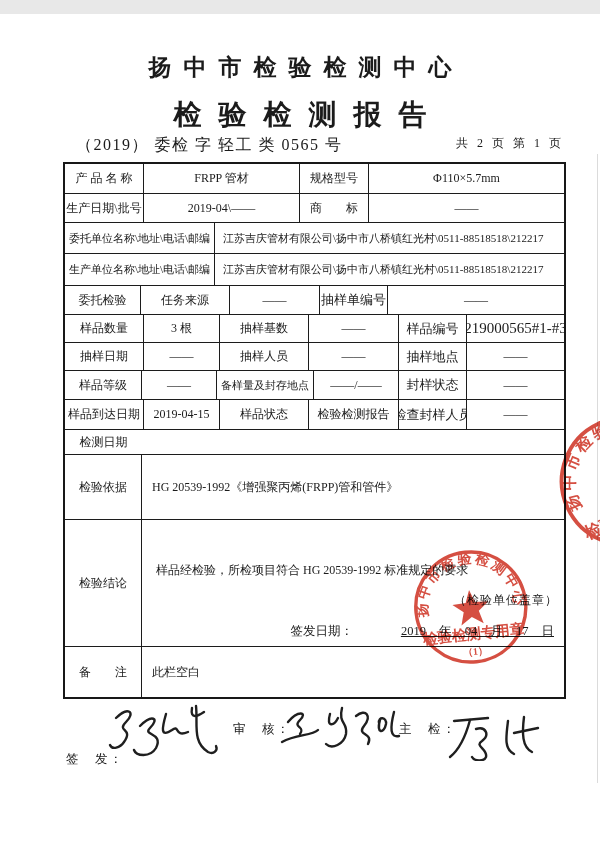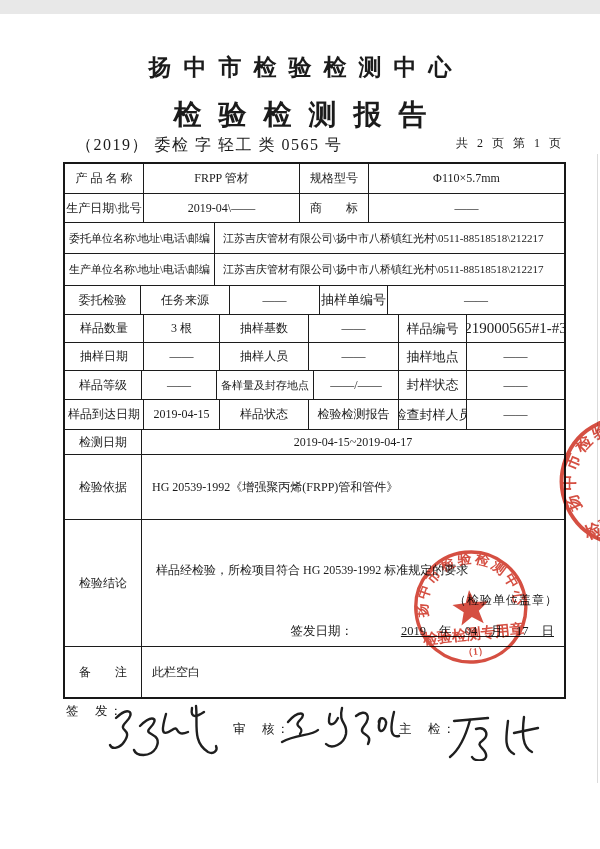--- a/index.html
+++ b/index.html
@@ -128,21 +128,20 @@
       <div class="cell c0">样品到达日期</div>
       <div class="cell c1">2019-04-15</div>
       <div class="cell c2">样品状态</div>
       <div class="cell c3">检验检测报告</div>
       <div class="cell c4">检查封样人员</div>
       <div class="cell c5">——</div>
     </div>
 
     <div class="trow colspan h25">
       <div class="cell c0">检测日期</div>
-      <div class="cell c1">2019-04-15~2019-04-17</div>
     </div>
 
     <div class="trow colspan h65">
       <div class="cell c0">检验依据</div>
       <div class="cell c1 left">HG 20539-1992《增强聚丙烯(FRPP)管和管件》</div>
     </div>
 
     <div class="trow colspan h127">
       <div class="cell c0">检验结论</div>
       <div class="concl-val">
@@ -184,21 +183,21 @@
       <circle cx="65" cy="65" r="55" fill="none" stroke="#cf3526" stroke-width="3.4"></circle>
       <text font-size="14" fill="#cf3526" font-weight="bold" letter-spacing="2.5" font-family="Liberation Serif, serif" text-anchor="middle">
         <textPath href="#ringArc2" startOffset="50%">扬中市检验检测中心</textPath>
       </text>
       <polygon fill="#cf3526" points="65,48 69.7,60.5 83.1,61.1 72.6,69.5 76.2,82.4 65,75 53.8,82.4 57.4,69.5 46.9,61.1 60.3,60.5"></polygon>
       <text x="65" y="97" font-size="14.5" fill="#cf3526" font-weight="bold" text-anchor="middle" font-family="Liberation Serif, serif">检验检测专用章</text>
       <text x="65" y="113" font-size="10" fill="#cf3526" font-weight="bold" text-anchor="middle" font-family="Liberation Serif, serif">（1）</text>
     </svg>
   </div>
 
-  <div class="sig-label" style="left:66px;top:689px;">签　发：</div>
+  <div class="sig-label" style="left:66px;top:737px;">签　发：</div>
   <div class="sig" style="left:100px;top:688px;" aria-label="张轶">
     <svg width="120" height="58" viewBox="0 0 120 58">
       <path d="M16,16 C28,4 36,10 26,20 C16,30 34,26 24,40 C20,46 12,48 10,43"></path>
       <path d="M40,24 C52,12 60,16 50,26 C42,34 64,30 56,46 C50,56 36,54 34,48"></path>
       <path d="M66,12 C62,26 60,36 72,28 C80,22 74,36 88,30"></path>
       <path d="M92,6 C90,18 98,14 104,10"></path>
       <path d="M96,4 C98,22 92,40 108,50 C114,53 118,48 116,44"></path>
     </svg>
   </div>
 

